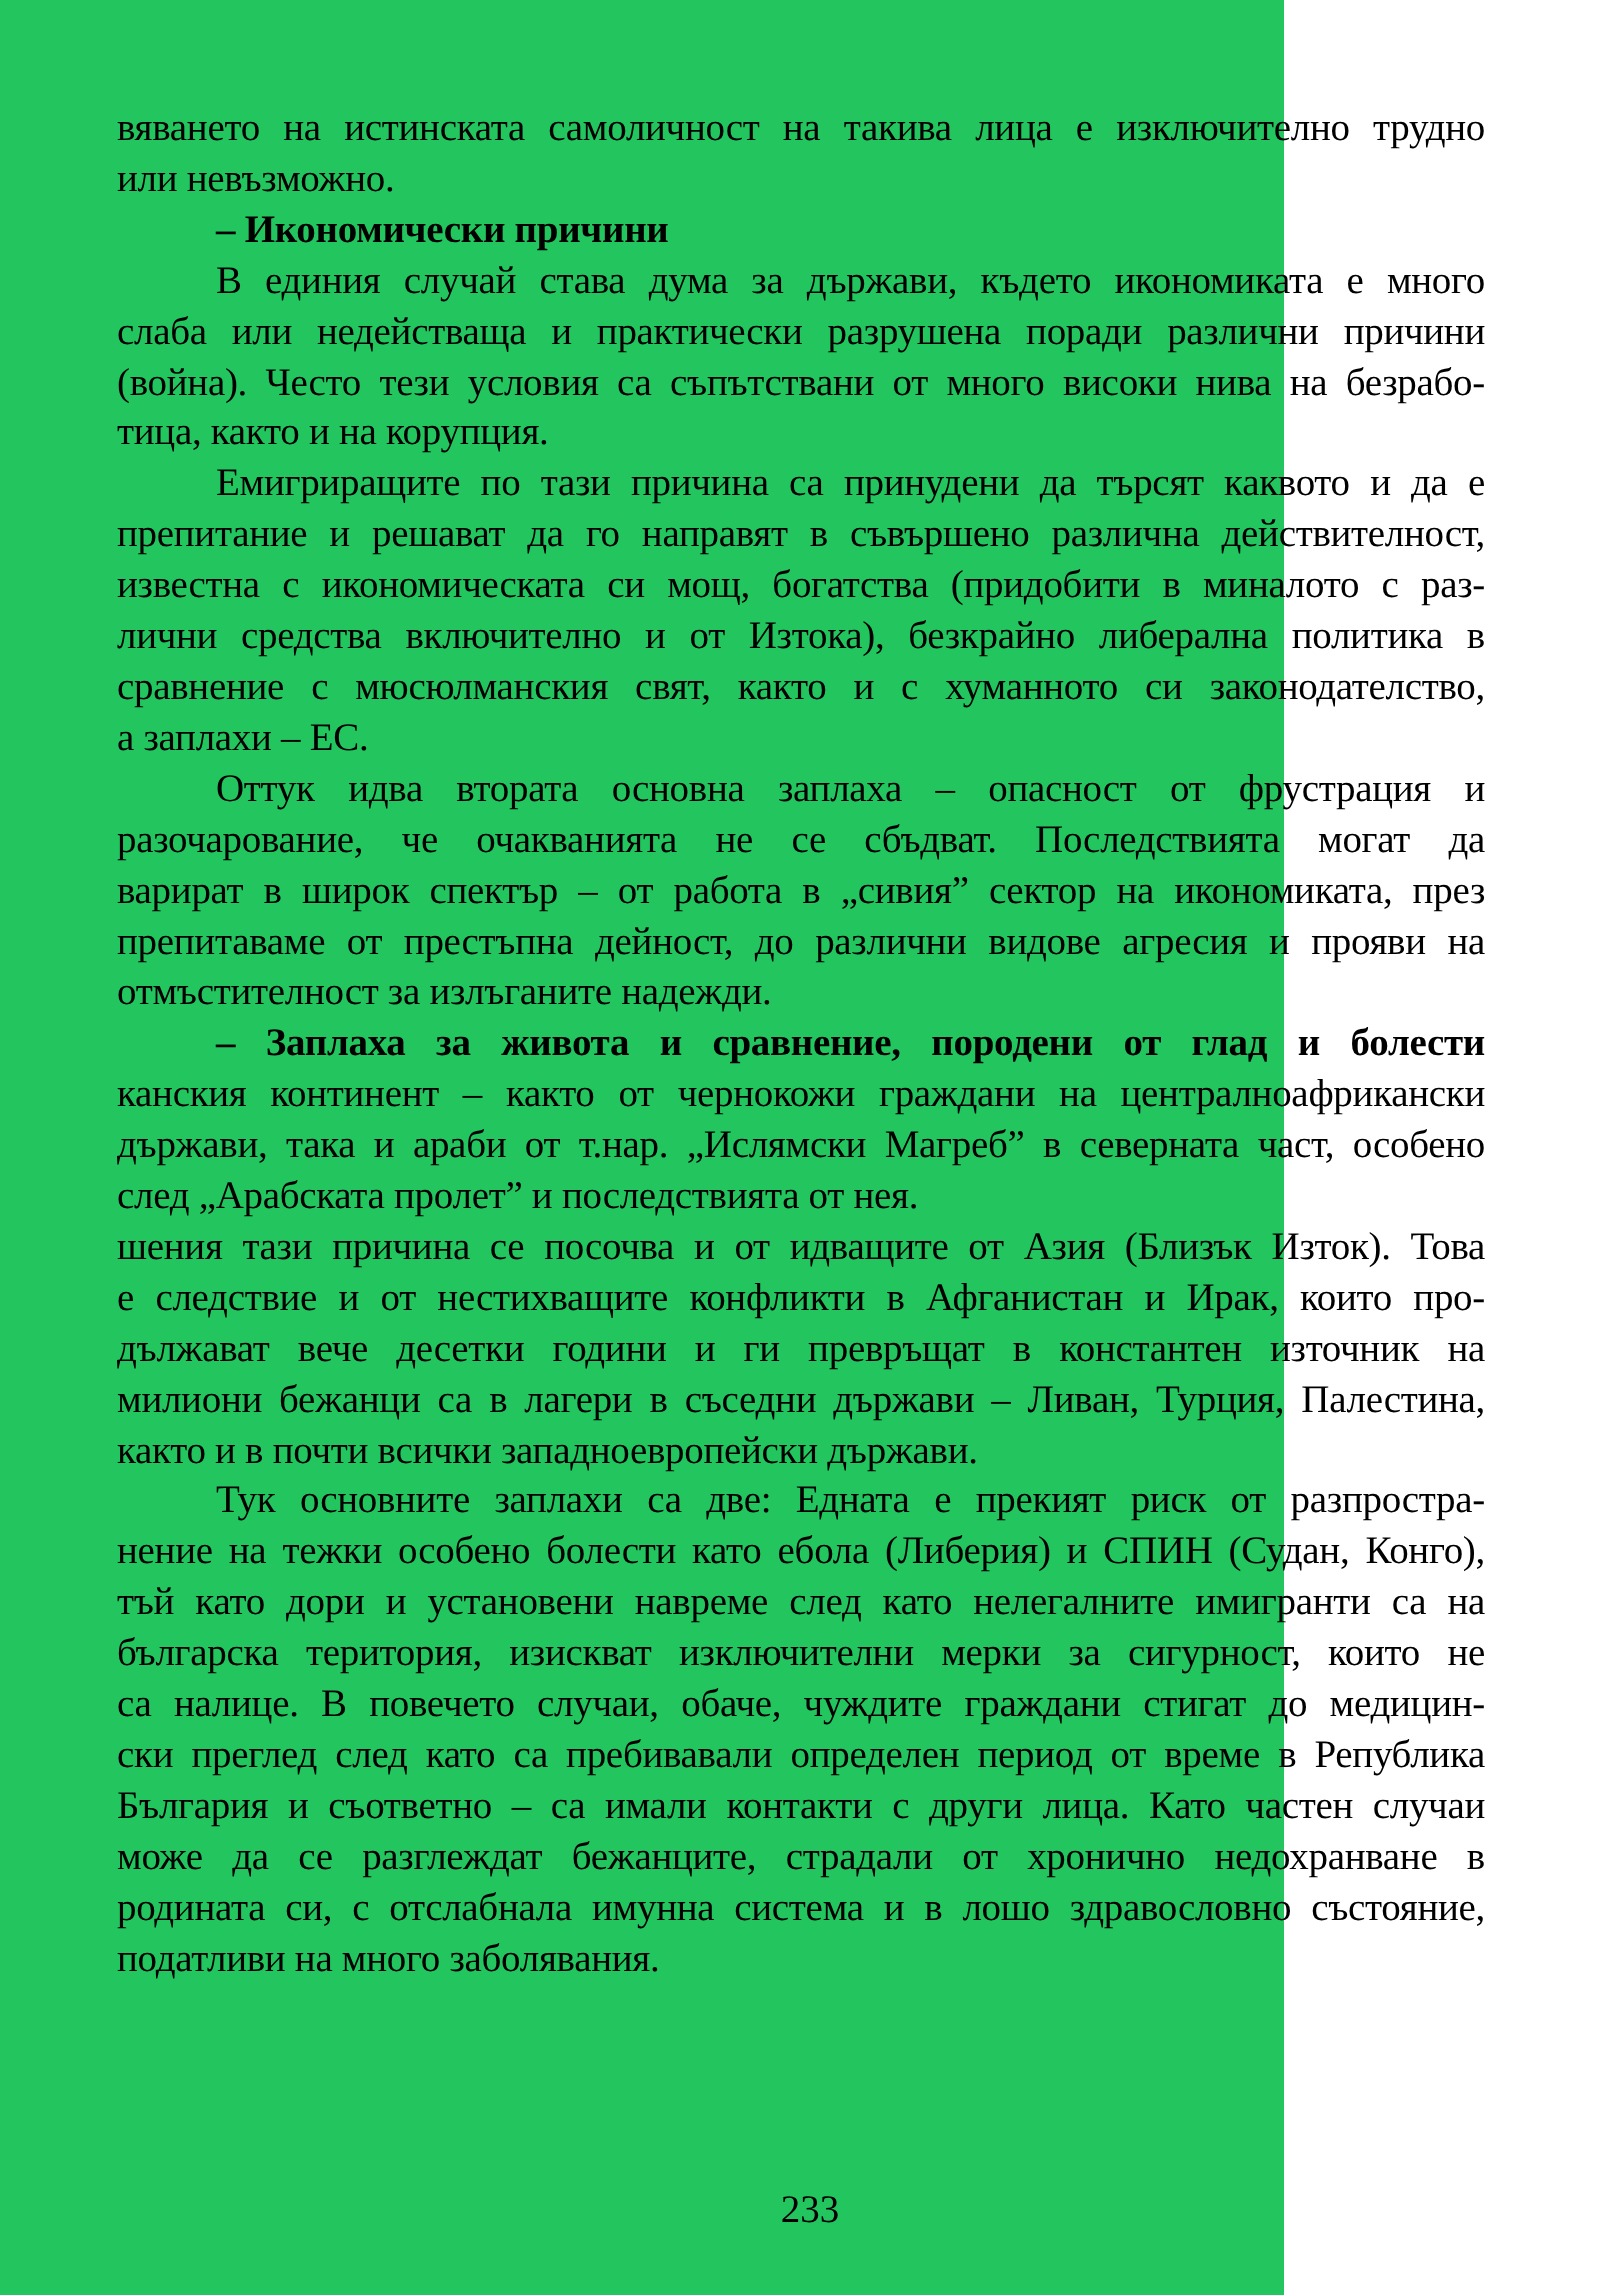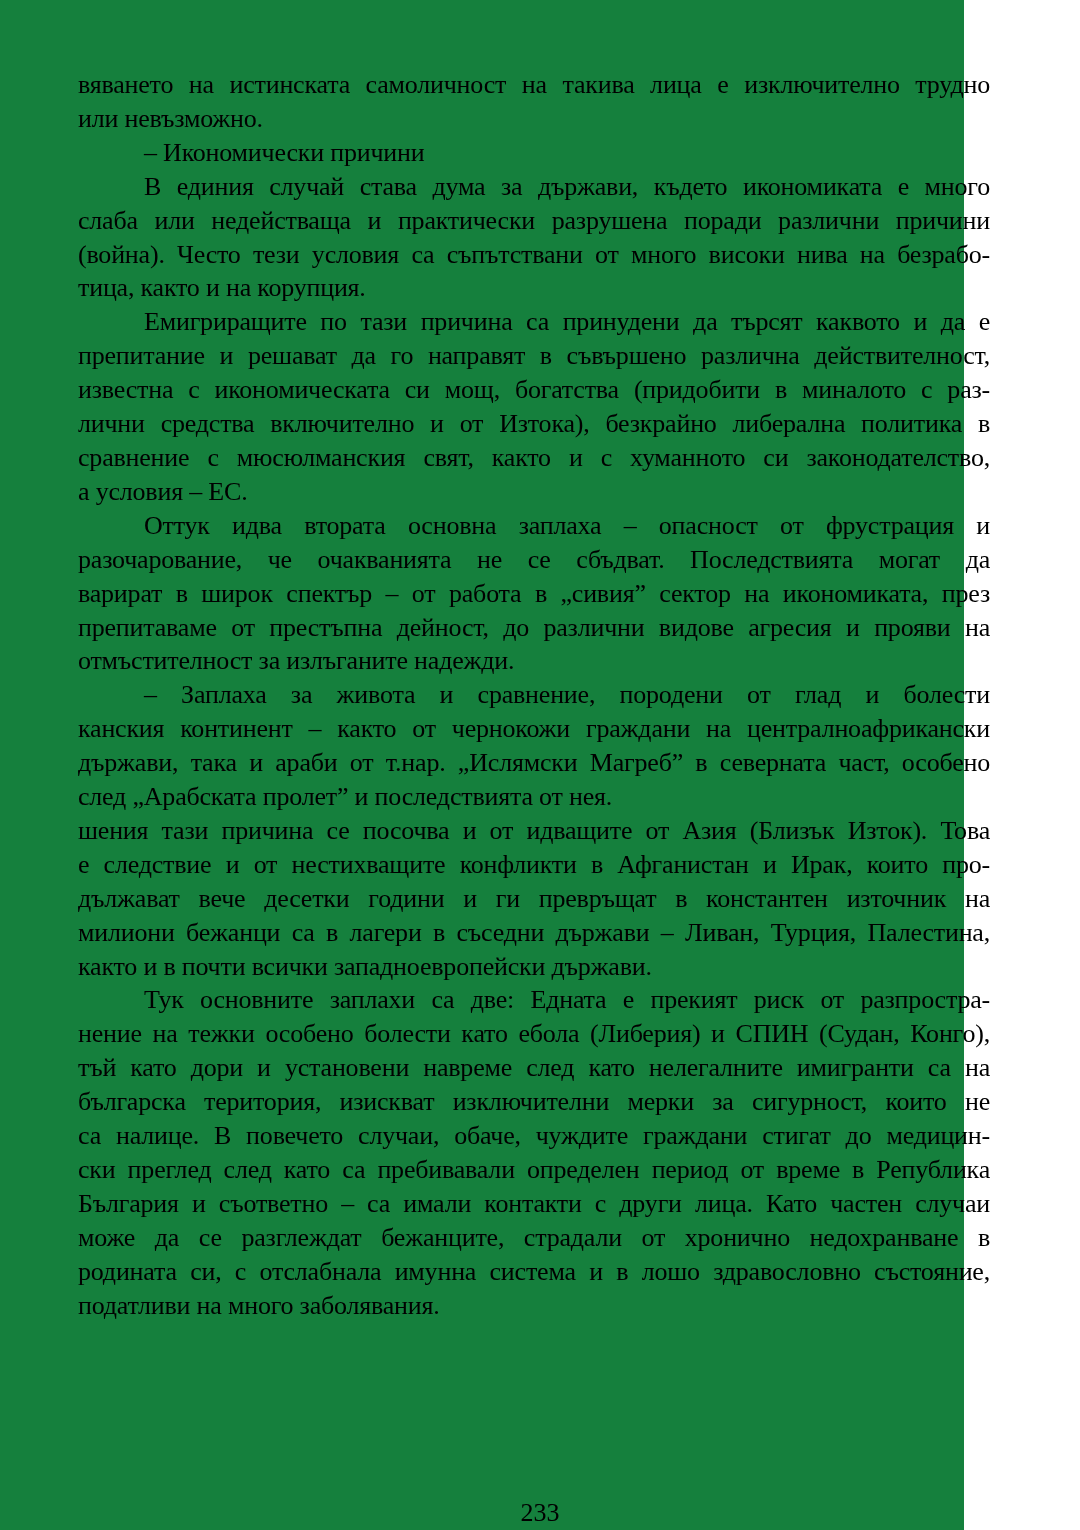--- a/index.html
+++ b/index.html
@@ -8,55 +8,54 @@
     height: 1530px;
     background: #ffffff;
     color: #000000;
     font-family: "Liberation Serif", "DejaVu Serif", serif;
     position: relative;
     overflow: hidden;
   }
   .page {
     position: absolute;
     left: 0; top: 0;
-    width: 964px;
+    width: 856px;
     height: 1530px;
-    background: #15803d;
+    background: #22c55e;
   }
   .text-area {
     position: absolute;
     left: 78px;
     top: 68px;
     width: 912px;
   }
   .block {
     margin: 0;
     font-size: 26px;
     line-height: 33.9px;
     letter-spacing: -0.2px;
   }
-  .block.heading { font-weight: normal; }
+  .block.heading { font-weight: bold; }
   .line {
     display: block;
     text-align: justify;
     text-align-last: justify;
     white-space: normal;
   }
   .line.last { text-align-last: left; }
   .line.last.stretch { text-align-last: justify; }
   .line.first { padding-left: 66px; }
   .page-number {
     position: absolute;
     left: 0;
     top: 1458px;
     width: 1080px;
     text-align: center;
     font-size: 26px;
     color: #000000;
-    margin-top: 40px;
   }
 </style>
 </head>
 <body>
 
 <div class="page">
   <div class="text-area" id="text-area">
       <p class="block continuation">
         <span class="line">вяването на истинската самоличност на такива лица е изключително трудно</span>
         <span class="line last">или невъзможно.</span>
@@ -69,21 +68,21 @@
         <span class="line">слаба или недействаща и практически разрушена поради различни причини</span>
         <span class="line">(война). Често тези условия са съпътствани от много високи нива на безрабо-</span>
         <span class="line last">тица, както и на корупция.</span>
       </p>
       <p class="block paragraph">
         <span class="line first">Емигриращите по тази причина са принудени да търсят каквото и да е</span>
         <span class="line">препитание и решават да го направят в съвършено различна действителност,</span>
         <span class="line">известна с икономическата си мощ, богатства (придобити в миналото с раз-</span>
         <span class="line">лични средства включително и от Изтока), безкрайно либерална политика в</span>
         <span class="line">сравнение с мюсюлманския свят, както и с хуманното си законодателство,</span>
-        <span class="line last">а условия – ЕС.</span>
+        <span class="line last">а заплахи – ЕС.</span>
       </p>
       <p class="block paragraph">
         <span class="line first">Оттук идва втората основна заплаха – опасност от фрустрация и</span>
         <span class="line">разочарование, че очакванията не се сбъдват. Последствията могат да</span>
         <span class="line">варират в широк спектър – от работа в „сивия” сектор на икономиката, през</span>
         <span class="line">препитаваме от престъпна дейност, до различни видове агресия и прояви на</span>
         <span class="line last">отмъстителност за излъганите надежди.</span>
       </p>
       <p class="block heading">
         <span class="line first last stretch">– Заплаха за живота и сравнение, породени от глад и болести</span>

